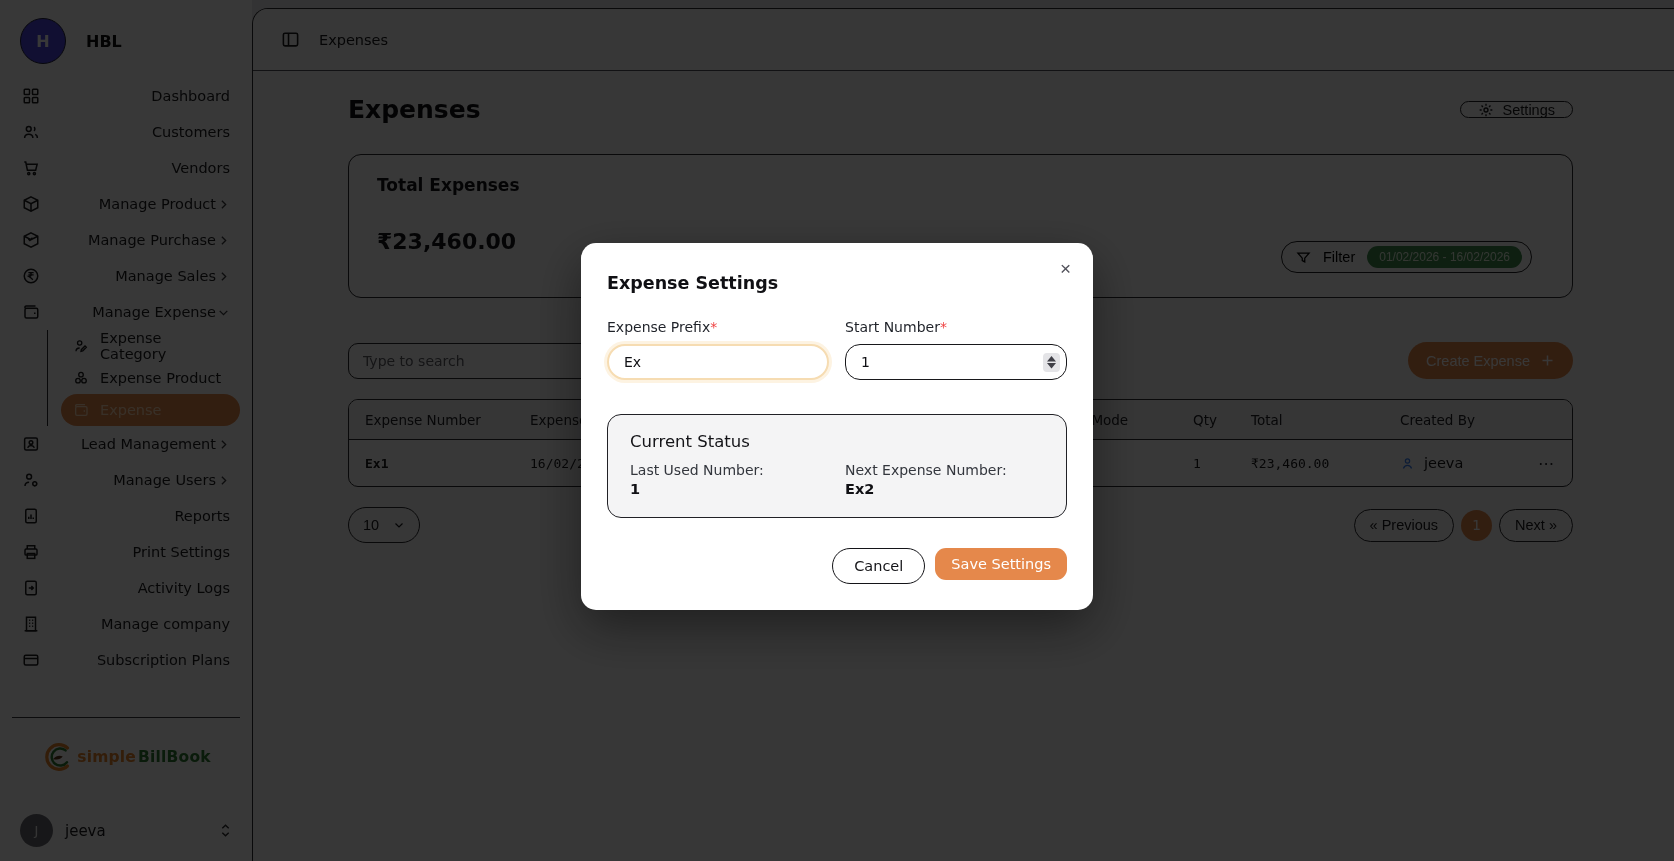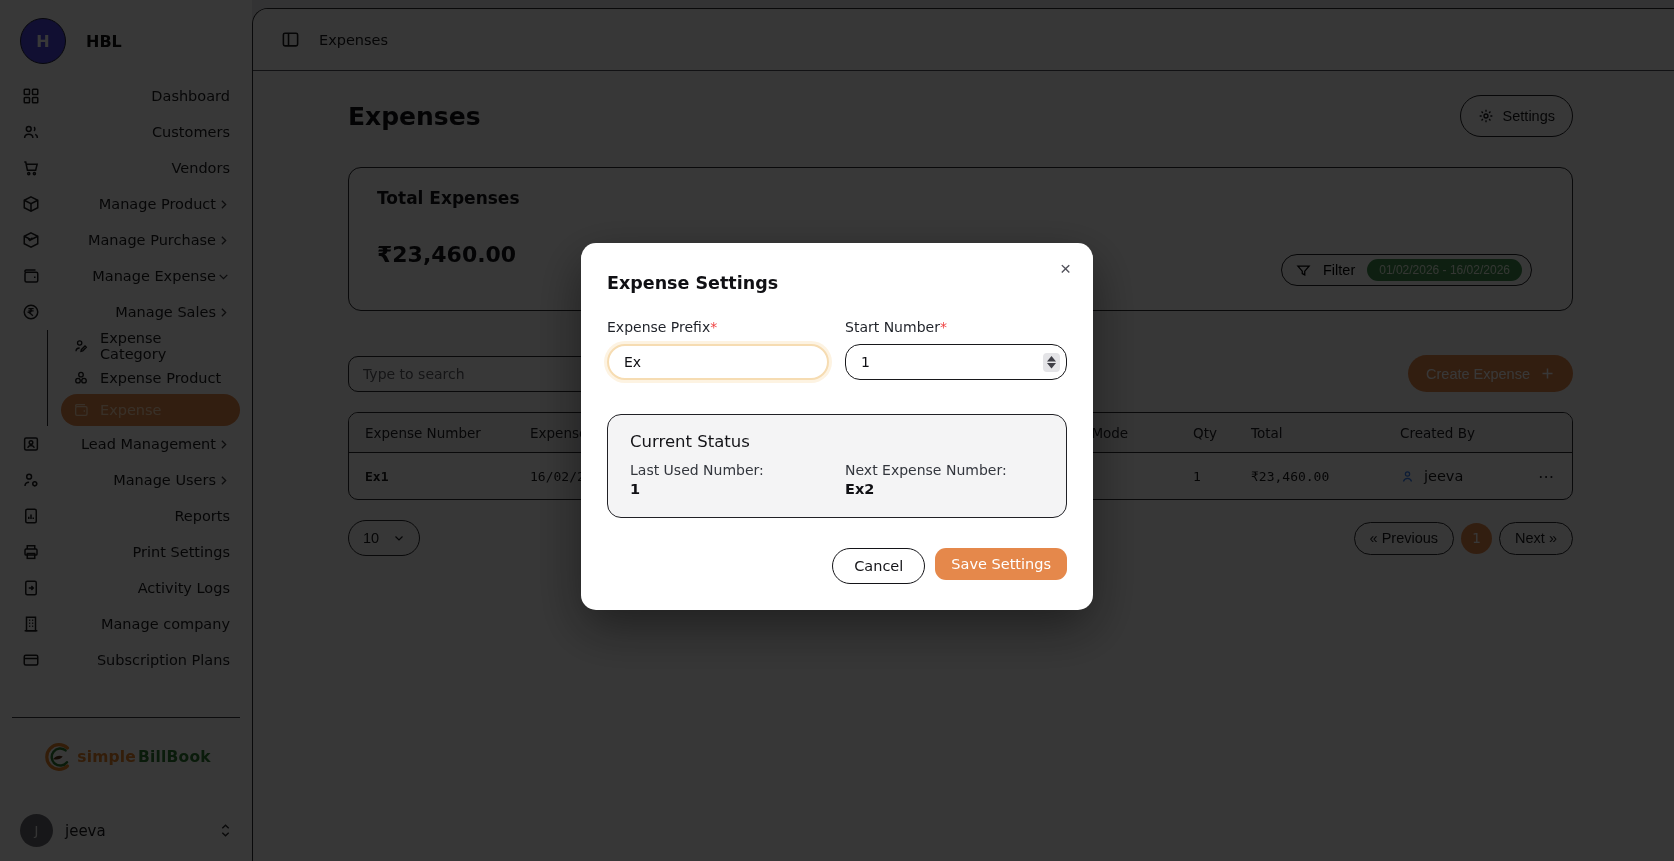--- a/index.html
+++ b/index.html
@@ -35,21 +35,21 @@
 
   
   .main { flex:1; margin-top:8px; background:#fbfbfb; border-top-left-radius:16px; border-left:1px solid #2a2a2e; border-top:1px solid #2a2a2e; display:flex; flex-direction:column; overflow:hidden; }
   .topbar { height:62px; display:flex; align-items:center; padding:0 28px; border-bottom:1px solid #55555a; background:#fbfbfb; }
   .panel-toggle { width:20px; height:20px; margin-right:18px; color:#1c1c1f; cursor:pointer; display:flex; align-items:center; }
   .crumb { font-size:14.5px; color:#18181b; }
 
   .content { padding:24px 101px 0 95px; }
   .title-row { display:flex; align-items:center; justify-content:space-between; margin-bottom:30px; }
   .page-title { font-size:25px; font-weight:bold; color:#101014; }
-  .btn-outline { display:flex; align-items:center; gap:9px; background:#fff; border:1px solid #222226; border-radius:999px; height:42px; padding:0 17px; font-size:14.5px; color:#17171a; cursor:pointer; }
+  .btn-outline { display:flex; align-items:center; gap:9px; background:#fff; border:1px solid #222226; border-radius:999px; height:17px; padding:0 17px; font-size:14.5px; color:#17171a; cursor:pointer; }
 
   .summary-card { position:relative; background:#ffffff; border:1px solid #2a2a2e; border-radius:13px; height:144px; padding:20px 28px; margin-bottom:44px; }
   .summary-title { font-size:17px; font-weight:bold; color:#141418; }
   .summary-value { font-size:22px; font-weight:bold; color:#141418; margin-top:34px; }
   .filter-btn { position:absolute; right:40px; bottom:24px; display:flex; align-items:center; gap:12px; background:#fff; border:1px solid #222226; border-radius:999px; height:32px; padding:0 9px 0 14px; font-size:14.5px; cursor:pointer; }
   .date-badge { background:#3f8f4f; color:#eaf6e4; font-size:12px; border-radius:999px; padding:4px 12px; white-space:nowrap; }
 
   .toolbar-row { display:flex; align-items:center; justify-content:space-between; margin-bottom:20px; }
   .search-input { width:360px; height:36px; border:1px solid #2a2a2e; border-radius:10px; background:#fff; padding:0 14px; font-size:14px; color:#18181b; font-family:inherit; }
   .search-input::placeholder { color:#5f5f66; }
@@ -166,43 +166,43 @@
         <span class="lbl">Manage Purchase</span>
         <span class="chev">
             <svg width="13" height="13" viewBox="0 0 24 24" fill="none" stroke="currentColor" stroke-width="2.4">
               <path d="M9 5l7 7-7 7"></path>
             </svg>
           </span>
       </div>
       <div class="nav-item">
         <span class="ico">
             <svg width="18" height="18" viewBox="0 0 24 24" fill="none" stroke="currentColor" stroke-width="2">
+              <circle cx="12" cy="12" r="9"></circle>
+              <path d="M8.5 7.5h7M8.5 10.5h7M9 7.5c4.5 0 4.5 5 0 5 2.5 1.5 4 3 5.5 4.5" stroke-width="1.7"></path>
+            </svg>
+          </span>
+        <span class="lbl">Manage Sales</span>
+        <span class="chev">
+            <svg width="13" height="13" viewBox="0 0 24 24" fill="none" stroke="currentColor" stroke-width="2.4">
+              <path d="M9 5l7 7-7 7"></path>
+            </svg>
+          </span>
+      </div>
+      <div class="nav-item">
+        <span class="ico">
+            <svg width="18" height="18" viewBox="0 0 24 24" fill="none" stroke="currentColor" stroke-width="2">
               <path d="M4 7V5.5A1.5 1.5 0 0 1 5.5 4H18"></path>
               <rect x="4" y="7" width="17" height="13" rx="2"></rect>
               <path d="M16 13.5h2"></path>
             </svg>
           </span>
         <span class="lbl">Manage Expense</span>
         <span class="chev">
             <svg width="13" height="13" viewBox="0 0 24 24" fill="none" stroke="currentColor" stroke-width="2.4">
               <path d="M5 9l7 7 7-7"></path>
-            </svg>
-          </span>
-      </div>
-      <div class="nav-item">
-        <span class="ico">
-            <svg width="18" height="18" viewBox="0 0 24 24" fill="none" stroke="currentColor" stroke-width="2">
-              <circle cx="12" cy="12" r="9"></circle>
-              <path d="M8.5 7.5h7M8.5 10.5h7M9 7.5c4.5 0 4.5 5 0 5 2.5 1.5 4 3 5.5 4.5" stroke-width="1.7"></path>
-            </svg>
-          </span>
-        <span class="lbl">Manage Sales</span>
-        <span class="chev">
-            <svg width="13" height="13" viewBox="0 0 24 24" fill="none" stroke="currentColor" stroke-width="2.4">
-              <path d="M9 5l7 7-7 7"></path>
             </svg>
           </span>
       </div>
 
       <div class="submenu">
         <div class="sub-item">
           <span class="ico">
               <svg width="16" height="16" viewBox="0 0 24 24" fill="none" stroke="currentColor" stroke-width="2">
                 <circle cx="10" cy="7.5" r="3.2"></circle>
                 <path d="M4.5 20c0-3 2.5-5 5.5-5"></path>

